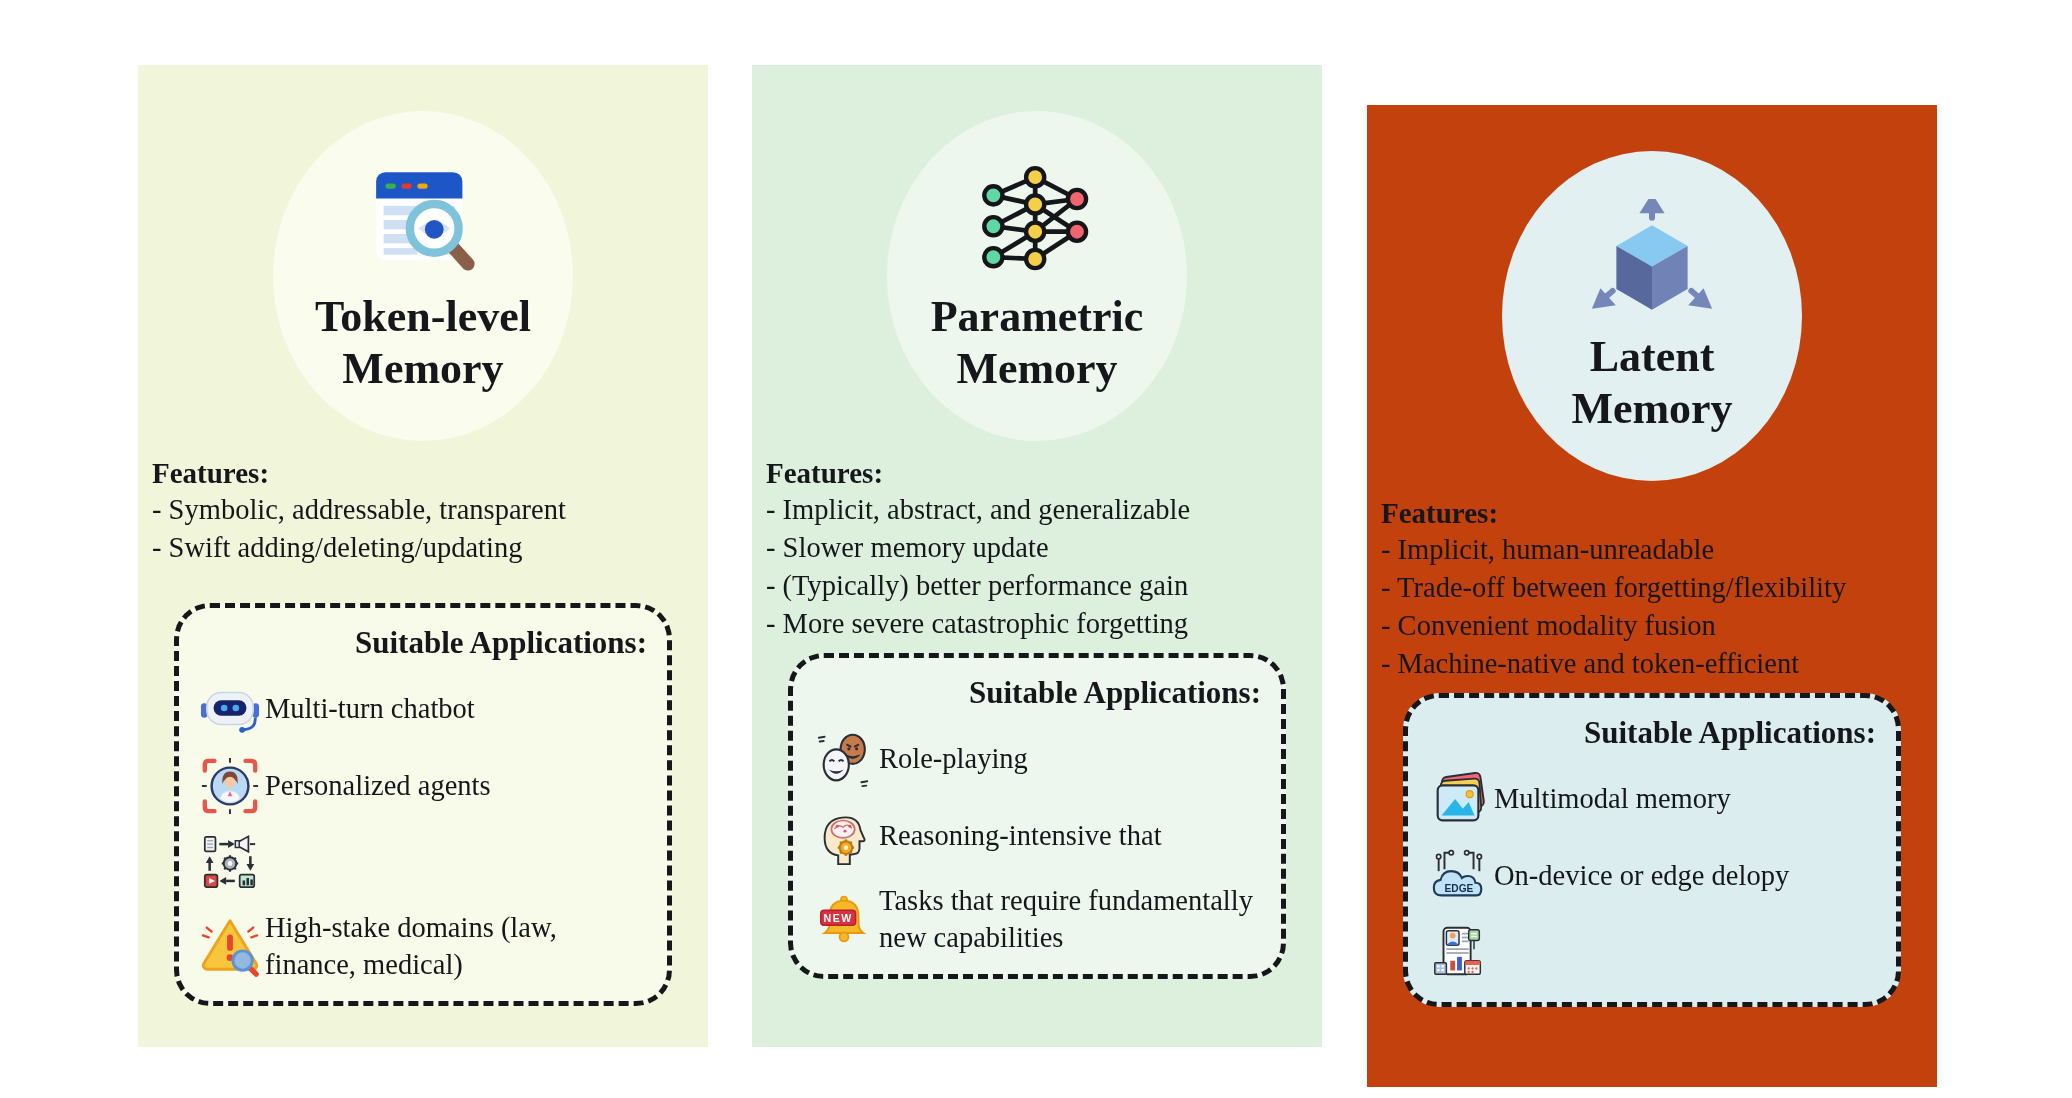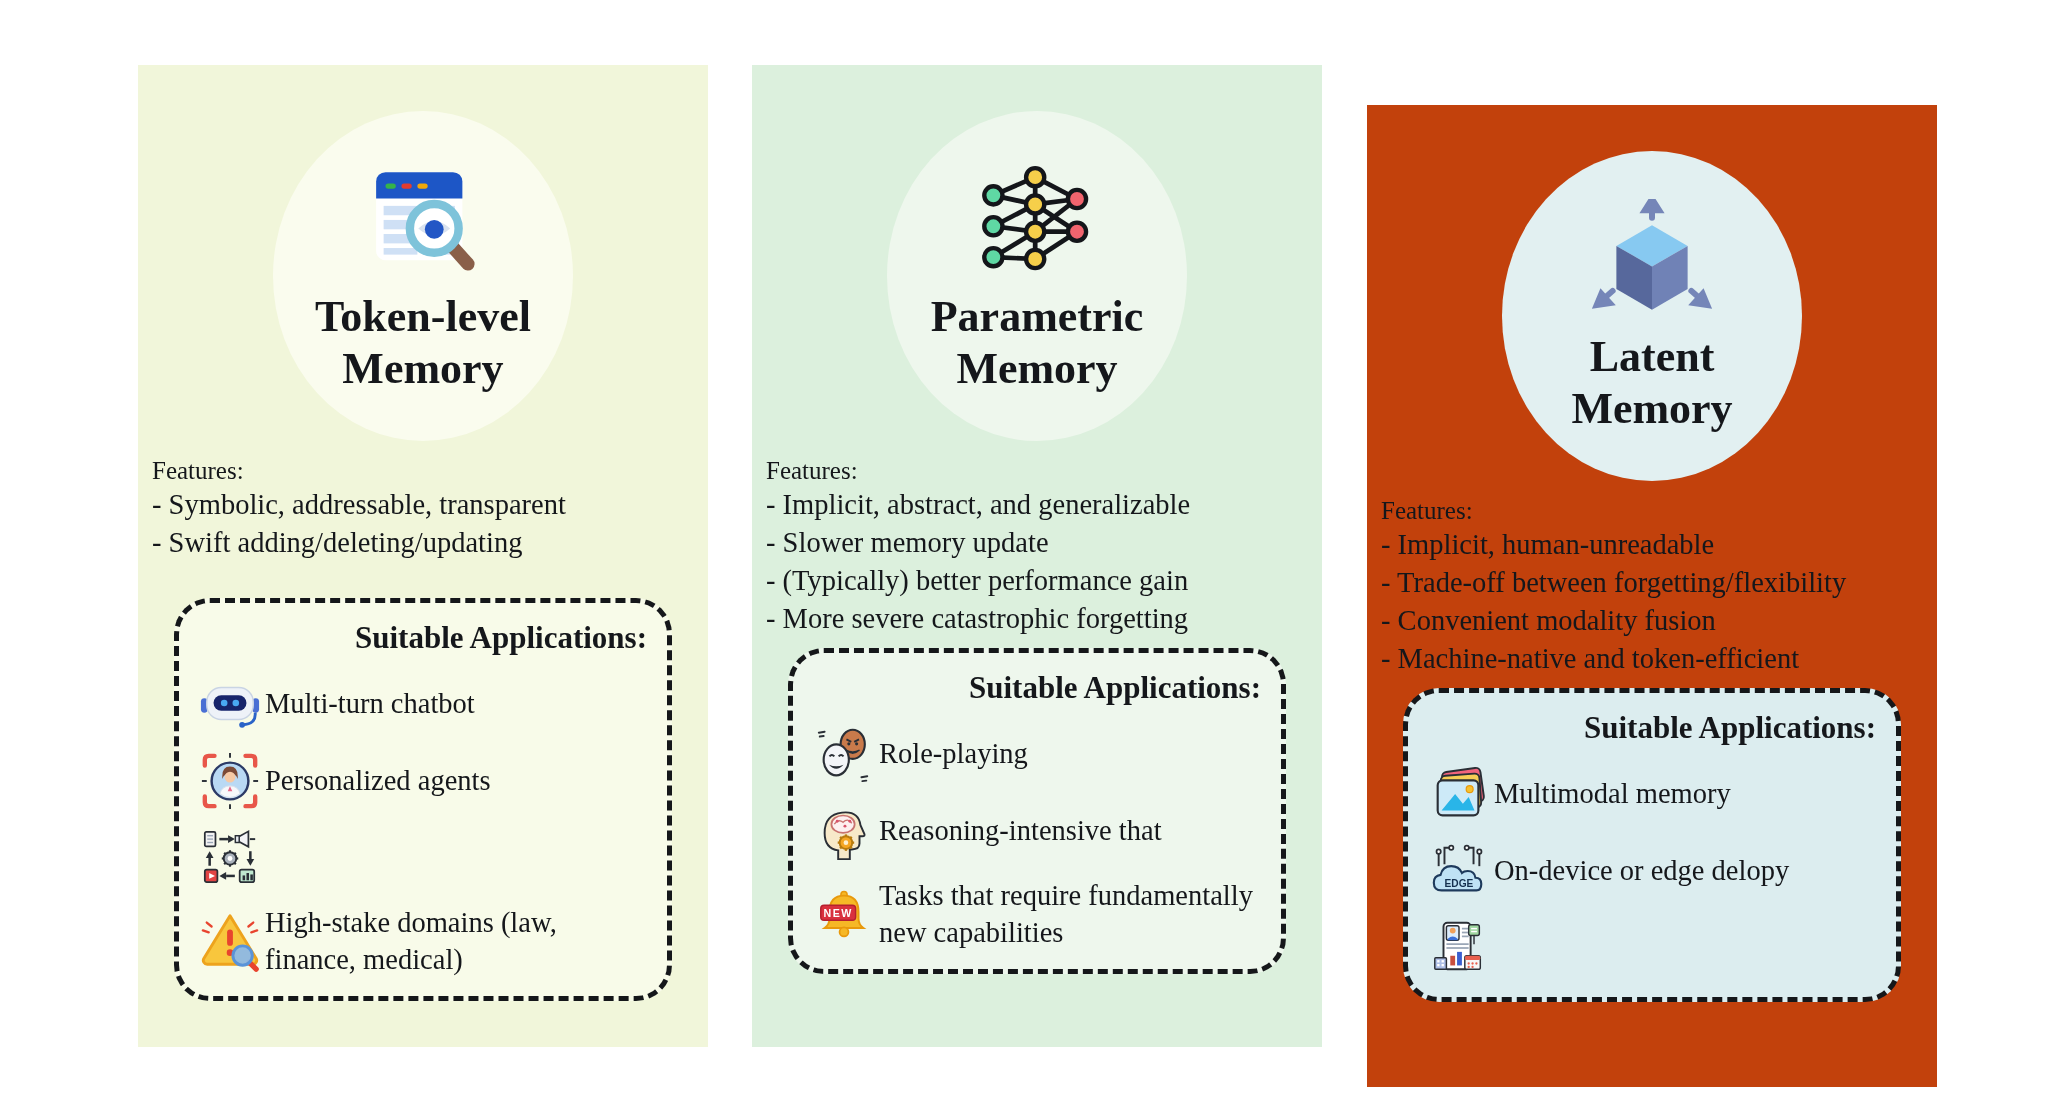--- a/index.html
+++ b/index.html
@@ -15,21 +15,21 @@
     width:300px;height:330px;border-radius:50%;
     margin:46px auto 0;display:flex;flex-direction:column;
     align-items:center;justify-content:center;text-align:center;
   }
   .hero-icon{display:block;height:124px;margin-top:2px;}
   .hero-icon svg{width:120px;height:120px;display:block;}
   .title{margin:8px 0 0;font-size:44px;line-height:1.18;font-weight:bold;}
   .title span{display:block;}
 
   .features{margin:14px 8px 0 14px;}
-  .f-head{font-size:25px;font-weight:normal;line-height:1.25;}
+  .f-head{font-size:29px;font-weight:bold;line-height:1.25;}
   .f-item{font-size:28.5px;line-height:1.33;}
 
   .apps{
     margin:10px 36px 0;
     border:5px dashed #15171a;border-radius:36px;
     padding:14px 20px 18px;
   }
   .p0 .apps{margin-top:36px;}
   .a-head{text-align:right;font-size:31px;font-weight:bold;line-height:1.25;margin-top:2px;}
   .a-item{display:flex;align-items:center;gap:4px;margin-top:15px;}

